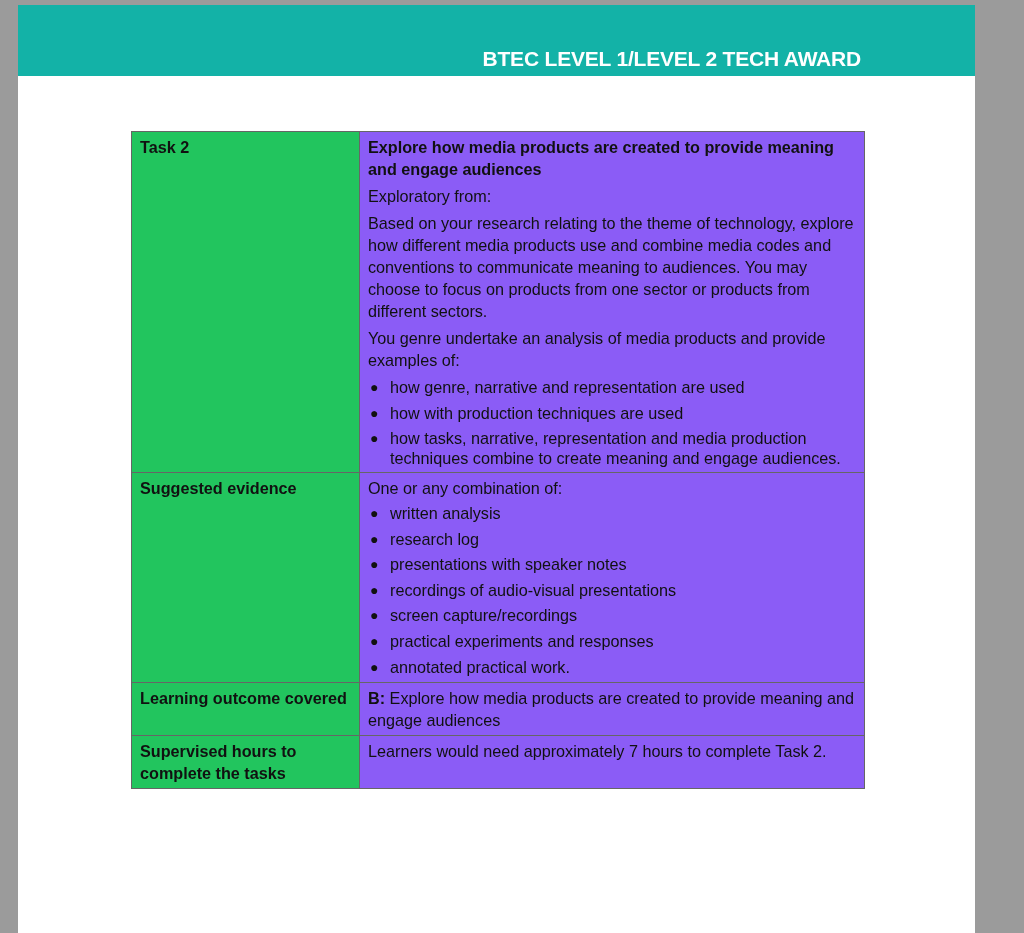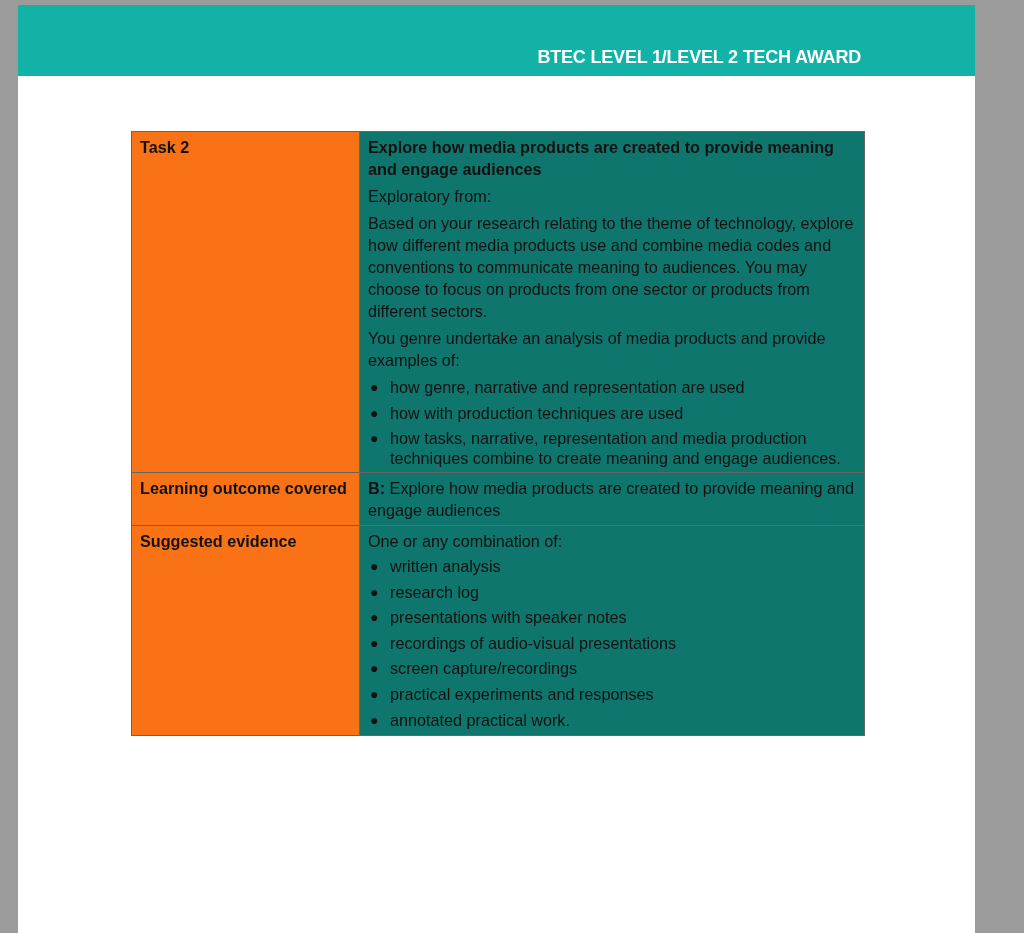--- a/index.html
+++ b/index.html
@@ -12,41 +12,41 @@
   .page {
     position: absolute; left: 18px; top: 5px; width: 957px; height: 940px;
     background: #ffffff;
   }
   .header-band {
     position: absolute; left: 0; top: 0; width: 957px; height: 71px;
     background: #13b2a7;
   }
   .header-title {
     position: absolute; right: 114px; top: 42px;
-    color: #ffffff; font-size: 18px; font-weight: bold;
+    color: #ffffff; font-size: 21px; font-weight: bold;
     letter-spacing: -0.2px;
     font-family: "Liberation Sans", sans-serif;
   }
   table.task-table {
     position: absolute; left: 113px; top: 126px;
     width: 734px;
     border-collapse: collapse;
     border: 1.5px solid #555;
     font-size: 16.2px; color: #111;
     line-height: 22px;
   }
   table.task-table td {
     border: 1px solid #666;
     vertical-align: top;
     padding: 4px 8px 4px 8px;
   }
   td.label-cell {
-    width: 211px; background: #f97316; font-weight: bold;
+    width: 211px; background: #22c55e; font-weight: bold;
   }
-  td.content-cell { background: #0f766e; }
+  td.content-cell { background: #8b5cf6; }
   .p { margin: 0 0 5px 0; }
   .p:last-child { margin-bottom: 0; }
   .bold { font-weight: bold; }
   ul.bullets { list-style: none; margin: 0; padding: 0; }
   ul.bullets li {
     position: relative; padding-left: 22px; margin-bottom: 4px;
   }
   ul.bullets li:last-child { margin-bottom: 0; }
   ul.bullets li .bullet-dot {
     position: absolute; left: 2px; top: 0; font-size: 14px;
@@ -72,35 +72,39 @@
         <div class="p">Based on your research relating to the theme of technology, explore how different media products use and combine media codes and conventions to communicate meaning to audiences. You may choose to focus on products from one sector or products from different sectors.</div>
         <div class="p">You genre undertake an analysis of media products and provide examples of:</div>
         <ul class="bullets">
           <li><span class="bullet-dot">●</span><span>how genre, narrative and representation are used</span></li>
           <li><span class="bullet-dot">●</span><span>how with production techniques are used</span></li>
           <li class="wrapped-line"><span class="bullet-dot">●</span><span>how tasks, narrative, representation and media production techniques combine to create meaning and engage audiences.</span></li>
         </ul>
       </td>
     </tr>
     <tr>
-      <td class="label-cell">Learning outcome covered</td>
-      <td class="content-cell">
-        <span class="bold">B:</span><span> Explore how media products are created to provide meaning and engage audiences</span>
-      </td>
-    </tr>
-    <tr>
       <td class="label-cell">Suggested evidence</td>
       <td class="content-cell">
         <div class="p" style="margin-bottom:4px;">One or any combination of:</div>
         <ul class="bullets tight">
           <li><span class="bullet-dot">●</span><span>written analysis</span></li>
           <li><span class="bullet-dot">●</span><span>research log</span></li>
           <li><span class="bullet-dot">●</span><span>presentations with speaker notes</span></li>
           <li><span class="bullet-dot">●</span><span>recordings of audio-visual presentations</span></li>
           <li><span class="bullet-dot">●</span><span>screen capture/recordings</span></li>
           <li><span class="bullet-dot">●</span><span>practical experiments and responses</span></li>
           <li><span class="bullet-dot">●</span><span>annotated practical work.</span></li>
         </ul>
       </td>
     </tr>
+    <tr>
+      <td class="label-cell">Learning outcome covered</td>
+      <td class="content-cell">
+        <span class="bold">B:</span><span> Explore how media products are created to provide meaning and engage audiences</span>
+      </td>
+    </tr>
+    <tr>
+      <td class="label-cell">Supervised hours to complete the tasks</td>
+      <td class="content-cell">Learners would need approximately 7 hours to complete Task 2.</td>
+    </tr>
   </tbody>
     </table>
 </div>
 
 </body></html>

